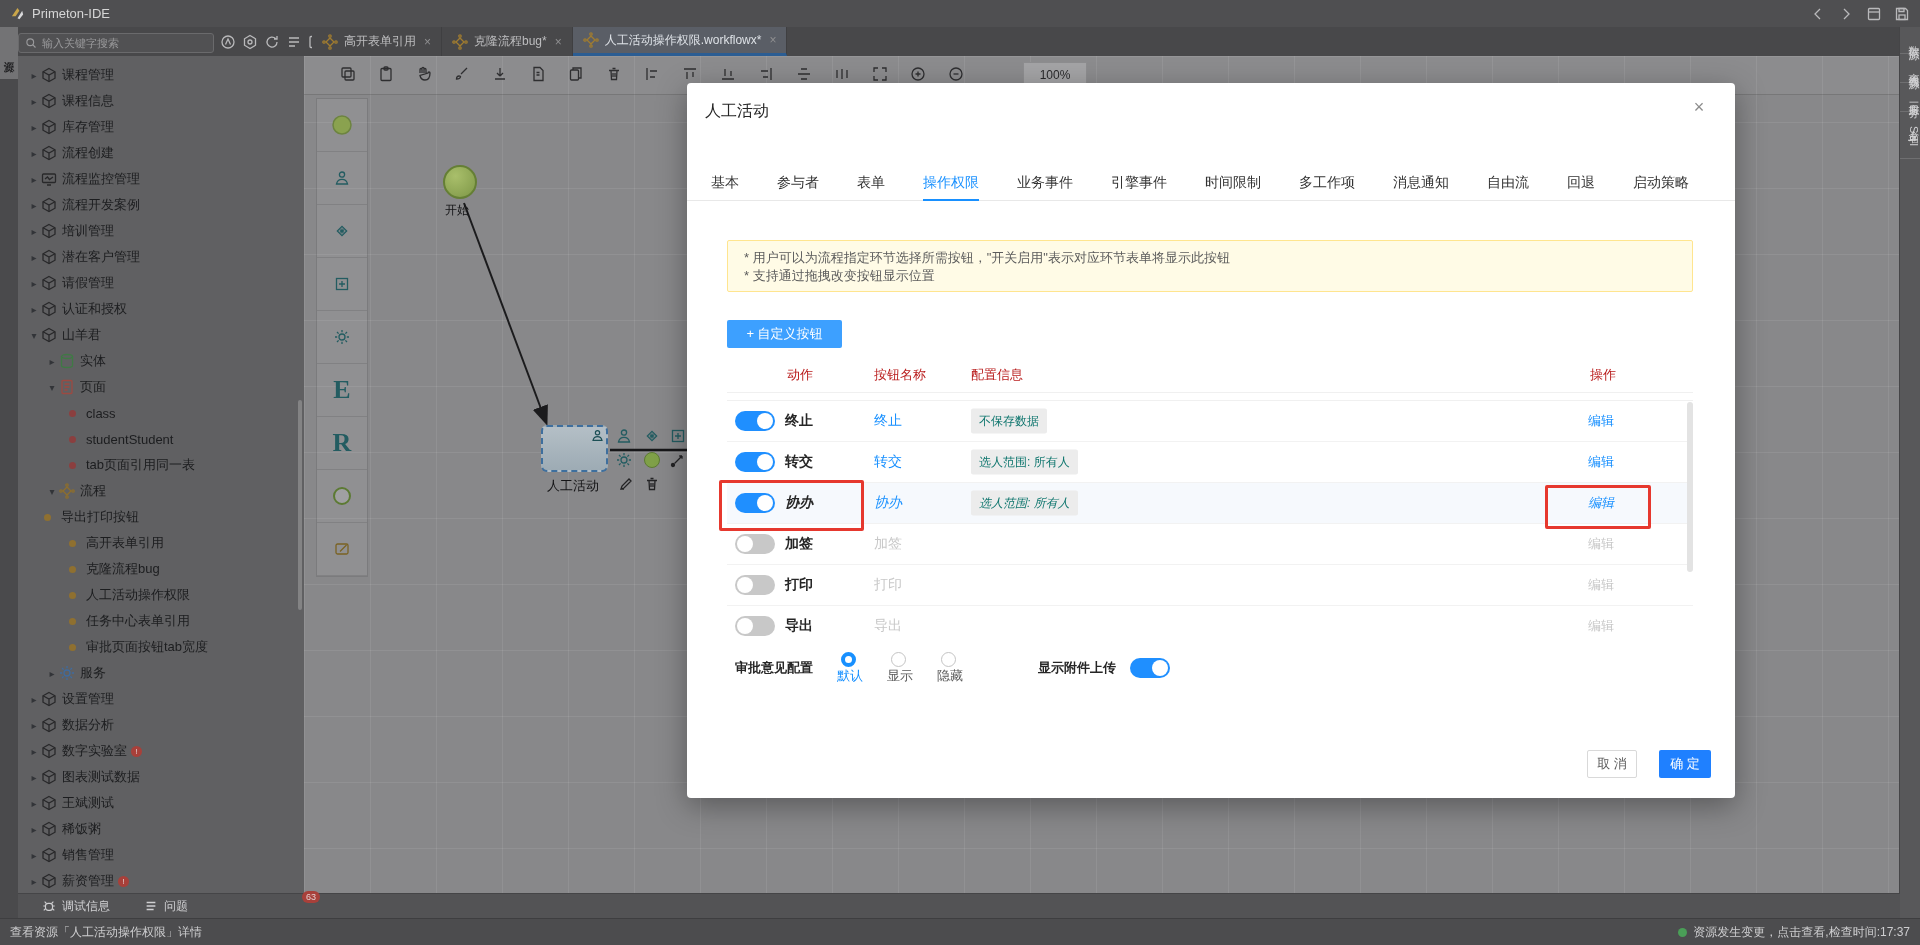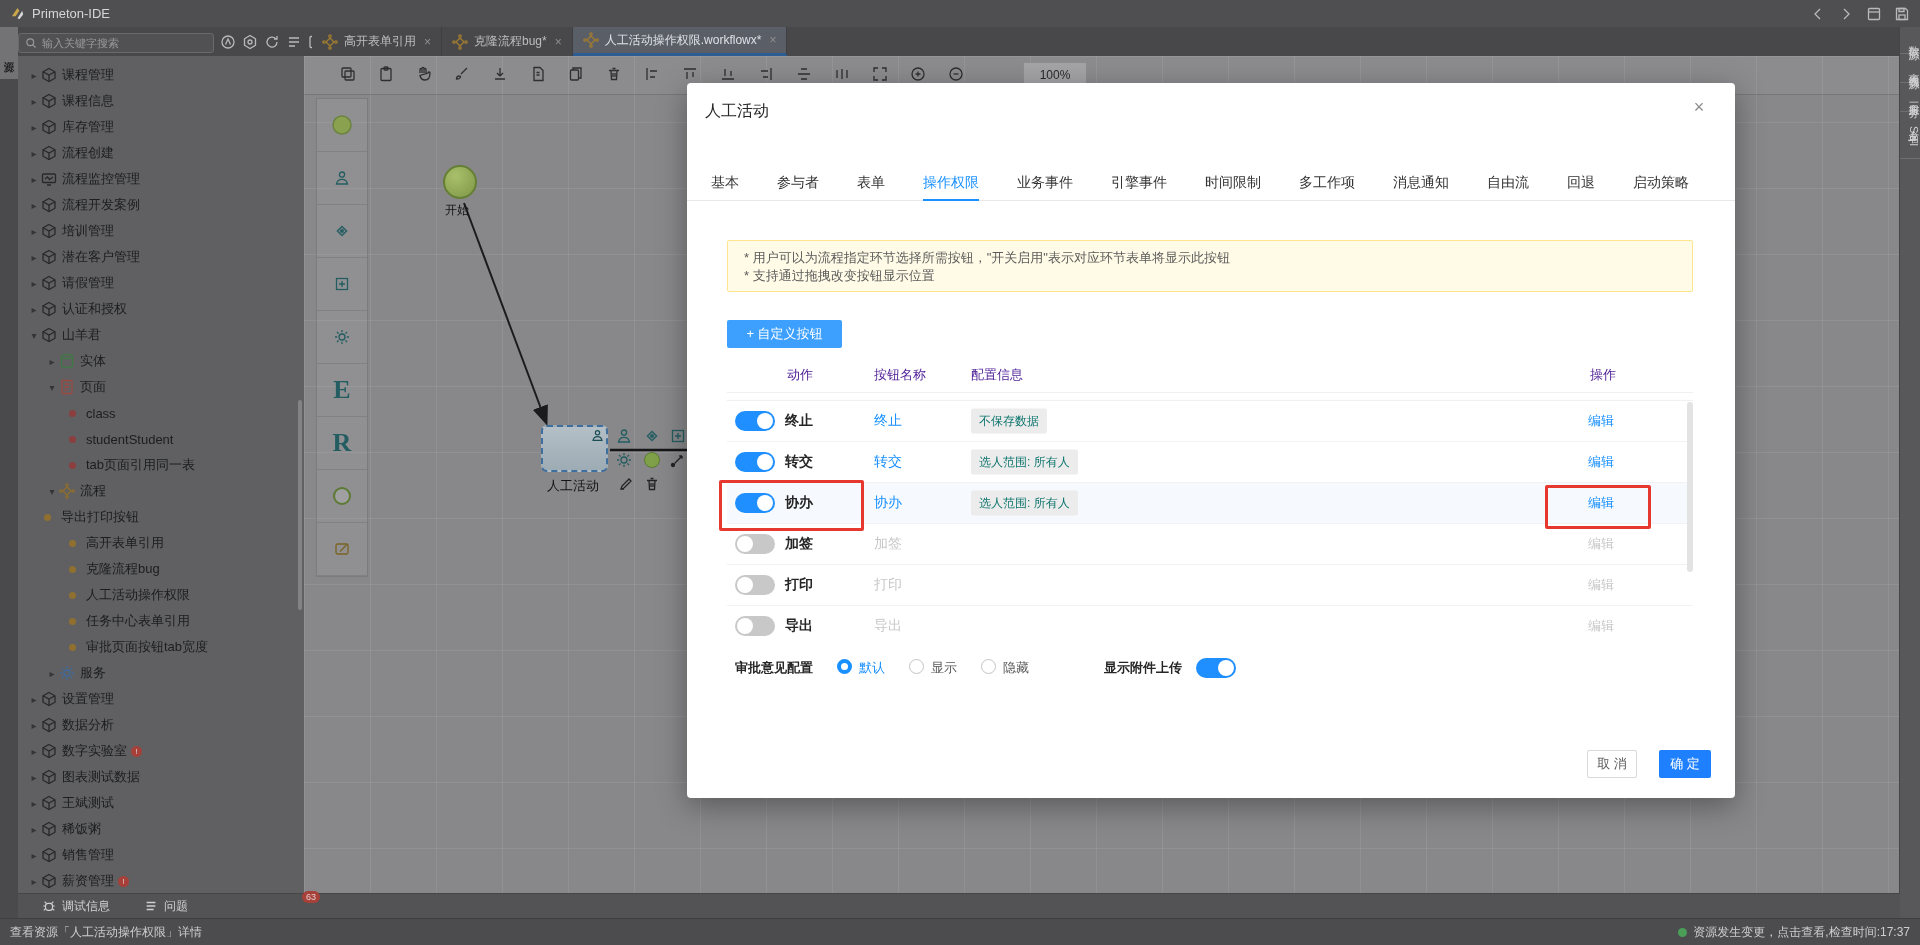--- a/index.html
+++ b/index.html
@@ -90,45 +90,45 @@
   #modal-title { left:18px; top:18px; font-size:16px; color:#262626; font-weight:500; }
   #modal-close { left:1000px; top:14px; font-size:18px; color:#8c8c8c; width:24px; height:24px; text-align:center; cursor:pointer; }
   #mtabs { left:0; top:88px; width:1048px; height:30px; display:flex; gap:38px; padding-left:24px;
     border-bottom:1px solid #e8e8e8; }
   .mtab { font-size:14px; color:#333; height:30px; line-height:22px; }
   .mtab.active { color:#1890ff; border-bottom:2px solid #1890ff; }
   #notice { left:40px; top:157px; width:966px; height:52px; background:#fffbe6; border:1px solid #ffe58f;
     border-radius:2px; padding:8px 16px; font-size:13px; color:#5c5c5c; line-height:18px; }
   #addbtn { left:40px; top:237px; width:115px; height:28px; background:#3da0ff; color:#fff; font-size:13px;
     border-radius:2px; display:flex; align-items:center; justify-content:center; gap:4px; }
-  #thead { left:40px; top:283px; width:966px; height:26px; font-size:13px; color:#4c1d95; position:absolute;font-family:Liberation Serif, serif; }
+  #thead { left:40px; top:283px; width:966px; height:26px; font-size:13px; color:#b91c1c; position:absolute;font-family:Liberation Serif, serif; }
   #thead span { position:absolute; top:0; }
   #tscroll { left:40px; top:309px; width:966px; height:254px; border-top:1px solid #f0f0f0; overflow:hidden; }
   .sliver { height:8px; border-bottom:1px solid #f0f0f0; }
   .mrow { position:relative; height:41px; border-bottom:1px solid #f2f2f2; }
-  .mrow.hl { background:#f6f9fd; }
+  .mrow.hl { background:#f6f9fd;font-style:italic; }
   .mrow > * { position:absolute; top:50%; transform:translateY(-50%); }
   .switch { left:8px; width:40px; height:20px; border-radius:10px; background:#c8c8c8; }
   .switch::after { content:""; position:absolute; top:2px; left:2px; width:16px; height:16px; border-radius:50%; background:#fff; }
   .switch.on { background:#1f8fff; }
   .switch.on::after { left:auto; right:2px; }
   .act { left:58px; font-size:14px; font-weight:bold; color:#262626; }
   .bname { left:147px; font-size:14px; color:#1890ff; }
   .bname.dis, .op.dis { color:#c8c8c8; }
   .ctag { left:244px; font-size:12px; color:#0f766e; background:#ececec; border-radius:2px; padding:4px 8px; }
   .op { left:861px; font-size:13px; color:#1890ff; }
   #tbar { left:1000px; top:319px; width:6px; height:170px; background:#e3e3e3; border-radius:3px; }
   .redbox { border:3px solid #e6382e; border-radius:2px; z-index:5; }
   #redbox-toggle { left:32px; top:397px; width:145px; height:51px; }
   #redbox-edit { left:858px; top:402px; width:106px; height:44px; }
   #cfgrow { left:48px; top:573px; width:960px; height:24px; display:flex; align-items:center; font-size:13px; }
   .cfg-label { font-weight:bold; color:#262626; font-size:13px; }
   .radio { width:15px; height:15px; border-radius:50%; border:1px solid #c4c4c4; margin-right:7px; background:#fff; flex:none; }
   .radio.sel { border:4.5px solid #1890ff; }
-  .ropt { display:flex; align-items:flex-start; margin-left:24px; color:#595959; }
+  .ropt { display:flex; align-items:flex-end; margin-left:24px; color:#595959;flex-direction:column; }
   .ropt.sel-label { color:#1890ff; }
   #attach-label { margin-left:75px; }
   .switch2 { position:relative; width:40px; height:20px; border-radius:10px; background:#1f8fff; margin-left:14px; flex:none; }
   .switch2::after { content:""; position:absolute; top:2px; right:2px; width:16px; height:16px; border-radius:50%; background:#fff; }
   #mfooter { left:0; top:667px; width:1048px; height:28px; }
   #btn-cancel { position:absolute; left:900px; top:0; width:50px; height:28px; background:#fff; border:1px solid #d9d9d9;
     border-radius:2px; color:#595959; font-size:13px; display:flex; align-items:center; justify-content:center; }
   #btn-ok { position:absolute; left:972px; top:0; width:52px; height:28px; background:#1f80ff; border-radius:2px;
     color:#fff; font-size:13px; display:flex; align-items:center; justify-content:center; }
 </style>

